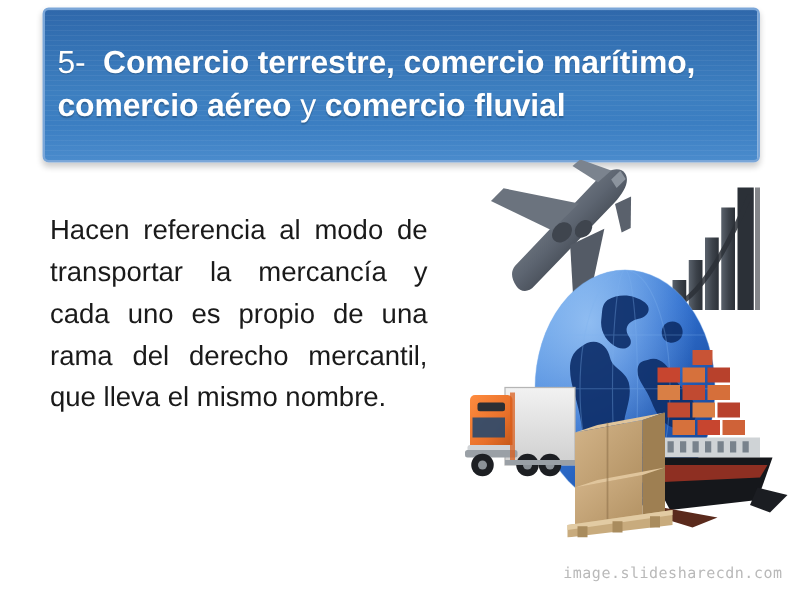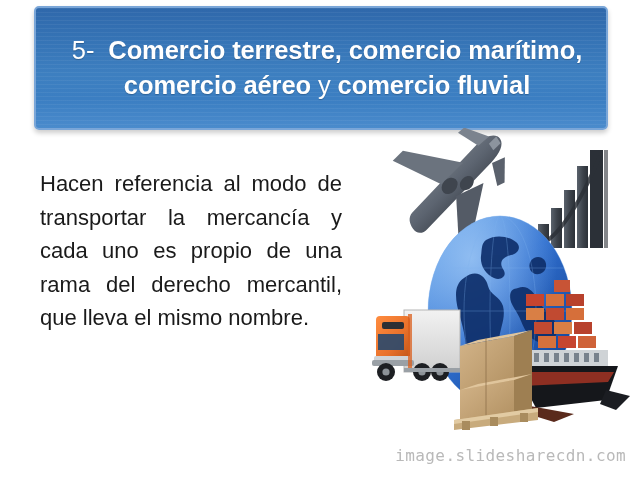--- a/index.html
+++ b/index.html
@@ -42,29 +42,28 @@
       ),
       linear-gradient(to bottom, #2f68ab 0%, #3573b5 26%, #3d7fc0 55%, #3b7ec2 76%, #4a8bcc 100%);
     box-shadow: 0 3px 5px rgba(0,0,0,0.20);
     display: flex;
     align-items: center;
     justify-content: center;
     overflow: hidden;
   }
   .title-text {
     width: 100%;
-    text-align: center;
+    text-align: left;
     color: #ffffff;
     font-size: 25.5px;
     line-height: 35px;
     letter-spacing: -0.1px;
     padding: 0 10px;
     box-sizing: border-box;
     text-shadow: 0 1px 1px rgba(0,0,0,0.22);
-    margin-left: 12px;
   }
   .t-light { font-weight: 400; }
   .t-bold  { font-weight: 700; }
 
   
   .body-text {
     position: absolute;
     left: 40px;
     top: 167px;
     width: 302px;
@@ -86,21 +85,21 @@
     height: 302px;
   }
   .collage svg { display: block; width: 100%; height: 100%; }
 
   
   .watermark {
     position: absolute;
     right: 12px;
     bottom: 14px;
     font-family: "DejaVu Sans Mono", "Liberation Mono", monospace;
-    font-size: 16px;
+    font-size: 12px;
     letter-spacing: 0.4px;
     color: #b9b9b9;
     white-space: nowrap;
   }
 </style>
 </head>
 <body>
 
 <div class="slide">
 

